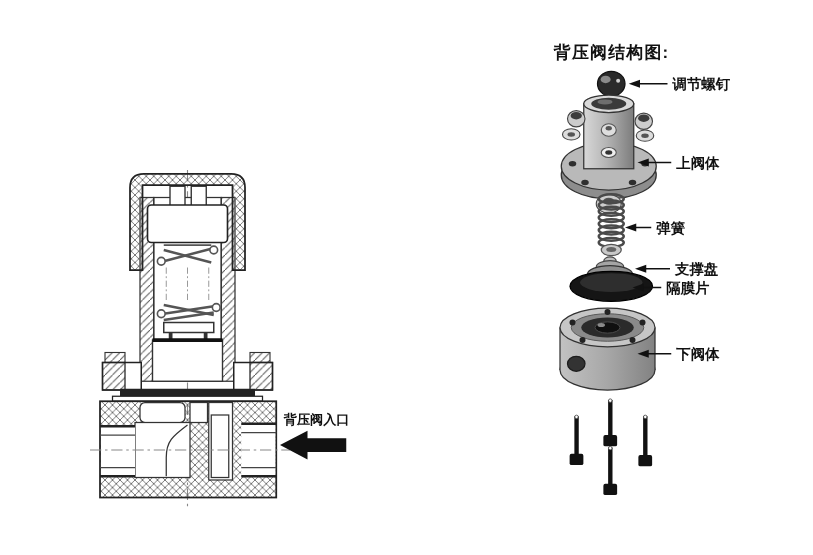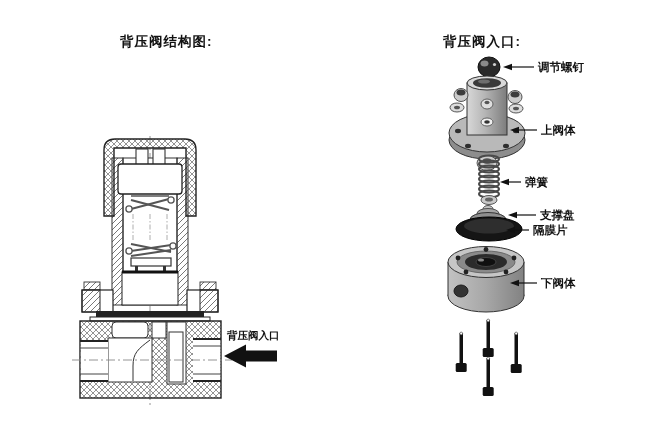--- a/index.html
+++ b/index.html
@@ -17,22 +17,21 @@
   svg{position:absolute;left:0;top:0;}
   svg text{font-family:"Liberation Sans", sans-serif;font-weight:700;fill:#111;}
   .part-label{font-size:11.5px;}
   .inlet-label{font-size:10.5px;}
 </style>
 </head>
 <body>
 
 <div class="stage">
 
-  <div class="panel-title" id="left-title">背压阀结构图:</div>
-  <div class="panel-title" id="right-title">背压阀入口:</div>
+  <div class="panel-title" id="right-title">背压阀结构图:</div>
 
   <svg width="650" height="444" viewBox="0 0 650 444">
     <defs>
       <pattern id="xh" width="6" height="6" patternUnits="userSpaceOnUse">
         <path d="M0,6 L6,0 M0,0 L6,6" stroke="#666" stroke-width="0.7" fill="none"></path>
       </pattern>
       <pattern id="dh" width="6" height="6" patternUnits="userSpaceOnUse">
         <path d="M0,6 L6,0" stroke="#555" stroke-width="0.8" fill="none"></path>
       </pattern>
       <linearGradient id="cyl" x1="0" y1="0" x2="1" y2="0">

